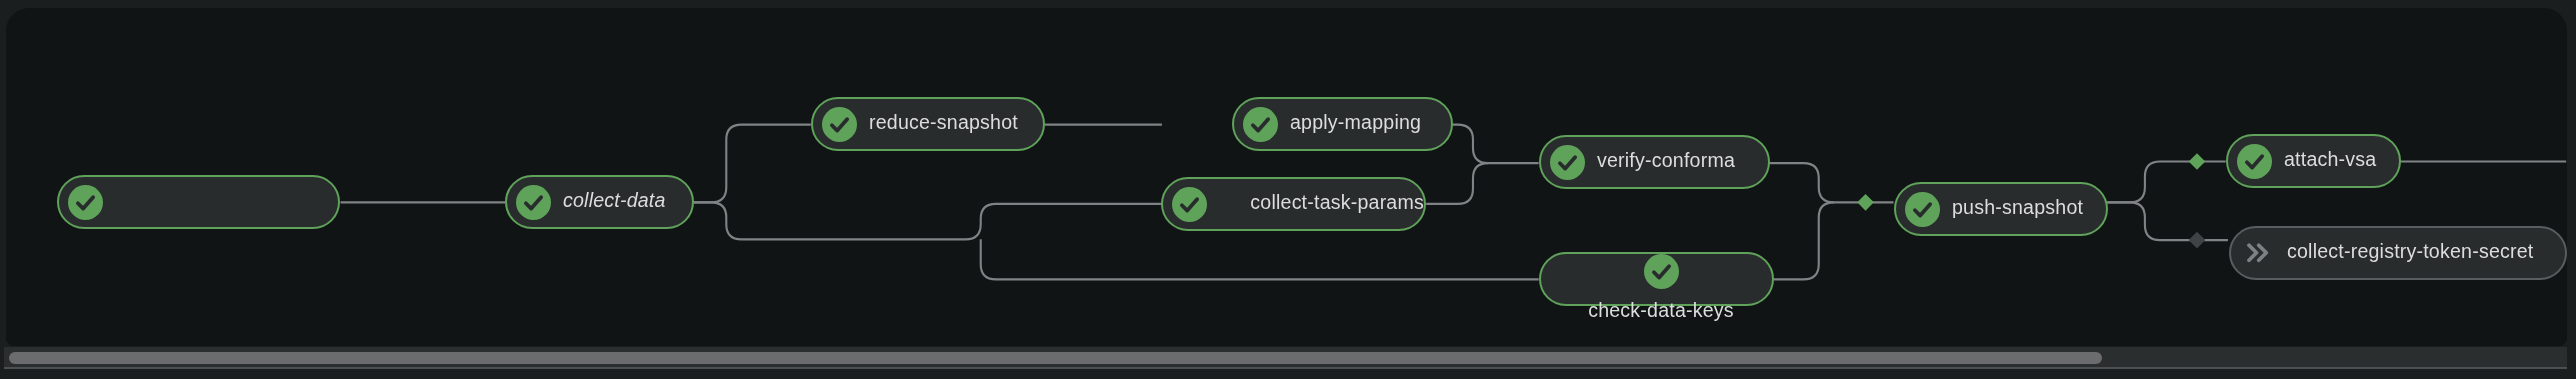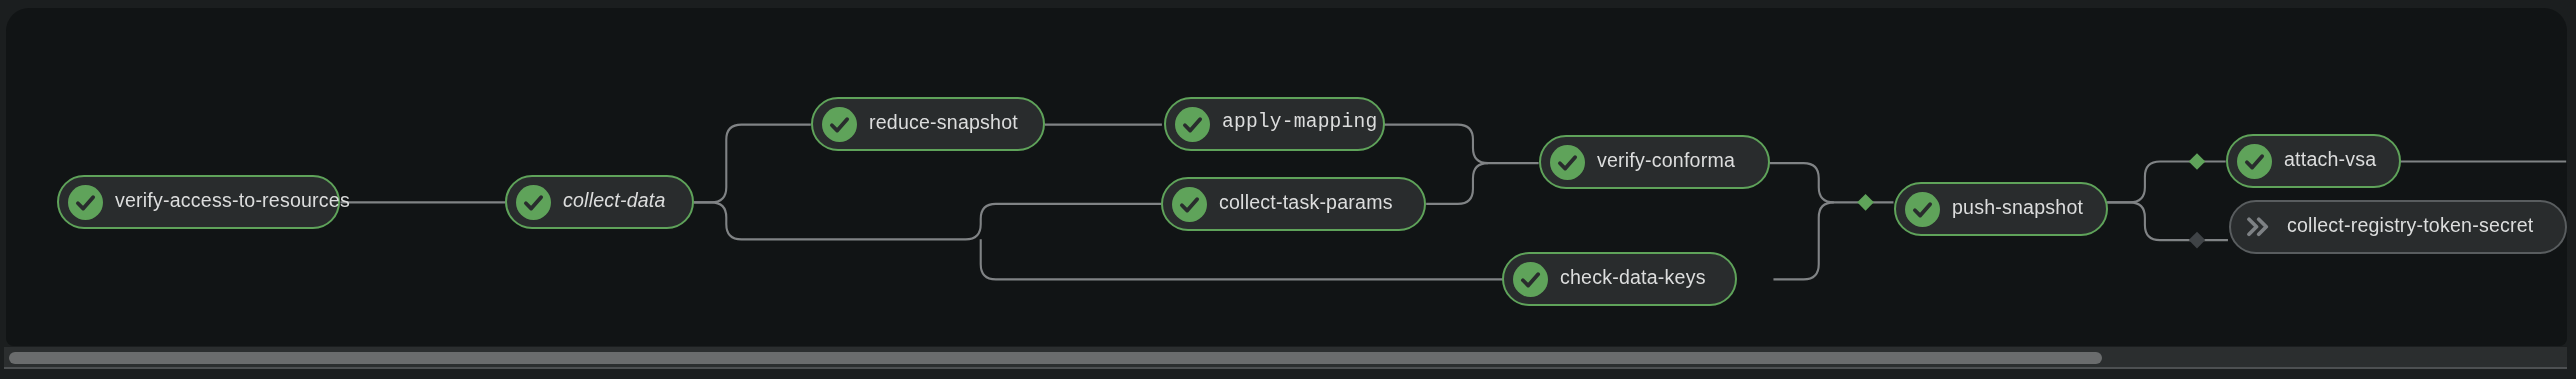--- a/index.html
+++ b/index.html
@@ -120,21 +120,20 @@
   </g>
 </svg>
 
 <div class="node" style="left:57px; top:175px; width:283px;">
   <span class="status-icon">
     <svg width="35" height="35" viewBox="0 0 46 46">
         <circle cx="23" cy="23" r="23" fill="#5fa35a"></circle>
         <path d="M13 24 L20 31 L33 16" stroke="#292c2d" stroke-width="5" fill="none" stroke-linecap="round" stroke-linejoin="round"></path>
       </svg>
   </span>
-  <span class="node-label">verify-access-to-resources</span>
 </div>
 
 <div class="node" style="left:505px; top:175px; width:189px;font-style:italic;">
   <span class="status-icon">
     <svg width="35" height="35" viewBox="0 0 46 46">
         <circle cx="23" cy="23" r="23" fill="#5fa35a"></circle>
         <path d="M13 24 L20 31 L33 16" stroke="#292c2d" stroke-width="5" fill="none" stroke-linecap="round" stroke-linejoin="round"></path>
       </svg>
   </span>
   <span class="node-label">collect-data</span>
@@ -143,51 +142,51 @@
 <div class="node" style="left:811px; top:97px; width:234px;">
   <span class="status-icon">
     <svg width="35" height="35" viewBox="0 0 46 46">
         <circle cx="23" cy="23" r="23" fill="#5fa35a"></circle>
         <path d="M13 24 L20 31 L33 16" stroke="#292c2d" stroke-width="5" fill="none" stroke-linecap="round" stroke-linejoin="round"></path>
       </svg>
   </span>
   <span class="node-label">reduce-snapshot</span>
 </div>
 
-<div class="node" style="left:1164px; top:97px; width:221px;font-family:Liberation Mono, monospace;">
+<div class="node" style="left:1232px; top:97px; width:221px;">
   <span class="status-icon">
     <svg width="35" height="35" viewBox="0 0 46 46">
         <circle cx="23" cy="23" r="23" fill="#5fa35a"></circle>
         <path d="M13 24 L20 31 L33 16" stroke="#292c2d" stroke-width="5" fill="none" stroke-linecap="round" stroke-linejoin="round"></path>
       </svg>
   </span>
   <span class="node-label">apply-mapping</span>
 </div>
 
-<div class="node" style="left:1161px; top:177px; width:265px;">
+<div class="node" style="left:1161px; top:177px; width:265px;justify-content:space-between;">
   <span class="status-icon">
     <svg width="35" height="35" viewBox="0 0 46 46">
         <circle cx="23" cy="23" r="23" fill="#5fa35a"></circle>
         <path d="M13 24 L20 31 L33 16" stroke="#292c2d" stroke-width="5" fill="none" stroke-linecap="round" stroke-linejoin="round"></path>
       </svg>
   </span>
   <span class="node-label">collect-task-params</span>
 </div>
 
 <div class="node" style="left:1539px; top:135px; width:231px;">
   <span class="status-icon">
     <svg width="35" height="35" viewBox="0 0 46 46">
         <circle cx="23" cy="23" r="23" fill="#5fa35a"></circle>
         <path d="M13 24 L20 31 L33 16" stroke="#292c2d" stroke-width="5" fill="none" stroke-linecap="round" stroke-linejoin="round"></path>
       </svg>
   </span>
   <span class="node-label">verify-conforma</span>
 </div>
 
-<div class="node" style="left:1502px; top:252px; width:235px;">
+<div class="node" style="left:1539px; top:252px; width:235px;flex-direction:column;">
   <span class="status-icon">
     <svg width="35" height="35" viewBox="0 0 46 46">
         <circle cx="23" cy="23" r="23" fill="#5fa35a"></circle>
         <path d="M13 24 L20 31 L33 16" stroke="#292c2d" stroke-width="5" fill="none" stroke-linecap="round" stroke-linejoin="round"></path>
       </svg>
   </span>
   <span class="node-label">check-data-keys</span>
 </div>
 
 <div class="node" style="left:1894px; top:182px; width:214px;">
@@ -203,21 +202,21 @@
 <div class="node" style="left:2226px; top:134px; width:175px;text-align:center;">
   <span class="status-icon">
     <svg width="35" height="35" viewBox="0 0 46 46">
         <circle cx="23" cy="23" r="23" fill="#5fa35a"></circle>
         <path d="M13 24 L20 31 L33 16" stroke="#292c2d" stroke-width="5" fill="none" stroke-linecap="round" stroke-linejoin="round"></path>
       </svg>
   </span>
   <span class="node-label">attach-vsa</span>
 </div>
 
-<div class="node skipped" style="left:2229px; top:200px; width:338px;">
+<div class="node skipped" style="left:2229px; top:226px; width:338px;">
   <span class="status-icon">
     <svg width="24" height="19.6" viewBox="0 0 32 26">
         <path d="M4 3 L14 13 L4 23" stroke="#7d8184" stroke-width="5" fill="none" stroke-linecap="round" stroke-linejoin="round"></path>
         <path d="M17 3 L27 13 L17 23" stroke="#7d8184" stroke-width="5" fill="none" stroke-linecap="round" stroke-linejoin="round"></path>
       </svg>
   </span>
   <span class="node-label">collect-registry-token-secret</span>
 </div>
 
 <div class="scroll-track">

